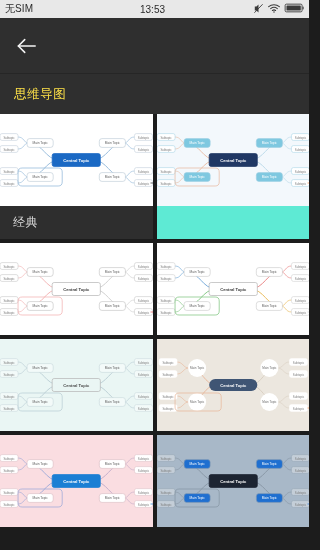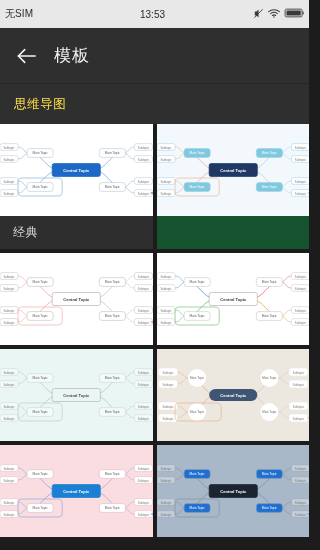--- a/index.html
+++ b/index.html
@@ -5,21 +5,21 @@
   * { margin:0; padding:0; box-sizing:border-box; }
   html,body { width:309px; height:550px; overflow:hidden; }
   body {
     font-family:"Liberation Sans","DejaVu Sans",sans-serif;
     background:#1c1c1c;
     -webkit-font-smoothing:antialiased;
   }
 
   
   .statusbar {
-    height:28px; width:100%;
+    height:18px; width:100%;
     background:#e8e8e8;
     display:flex; align-items:center;
     padding:0 5px;
     font-size:10px; color:#2b2b2b;
     position:relative;
   }
   .sb-carrier { font-weight:400; letter-spacing:.1px; }
   .sb-time {
     position:absolute; left:0; right:4px; text-align:center;
     font-size:10px; color:#2b2b2b;
@@ -54,21 +54,21 @@
   .section-title { color:#fde047; font-size:12.5px; letter-spacing:.6px; }
 
   
   .grid {
     display:grid;
     grid-template-columns:1fr 1fr;
     gap:4px;
     background:#1c1c1c;
     padding:0;
   }
-  .card { background:#14532d; cursor:pointer; }
+  .card { background:#5eead4; cursor:pointer; }
   .thumb {
     height:92px; width:100%;
     position:relative; overflow:hidden;
   }
   .thumb svg { display:block; width:100%; height:100%; }
   .card-label {
     height:33px; display:flex; align-items:center;
     padding:0 13px; color:#dcdcdc; font-size:12px; letter-spacing:.5px;
     background:#2e2e2e;
   }
@@ -104,21 +104,20 @@
   </span>
 </div>
 
 <div class="header">
   <span class="back-btn">
     <svg width="20" height="18" viewBox="0 0 22 18">
       <line x1="1.5" y1="9" x2="20" y2="9" stroke="#f5f5f5" stroke-width="1.7" stroke-linecap="round"></line>
       <polyline points="8.5,2 1.5,9 8.5,16" fill="none" stroke="#f5f5f5" stroke-width="1.7" stroke-linecap="round" stroke-linejoin="round"></polyline>
     </svg>
   </span>
-  <span class="header-title">模板</span>
 </div>
 
 <div class="section-head">
   <span class="section-title">思维导图</span>
 </div>
 
 <div class="grid" id="grid">
     <div class="card">
       <div class="thumb" style="background: rgb(255, 255, 255);">
         <svg viewBox="0 0 152 92" preserveAspectRatio="none">

